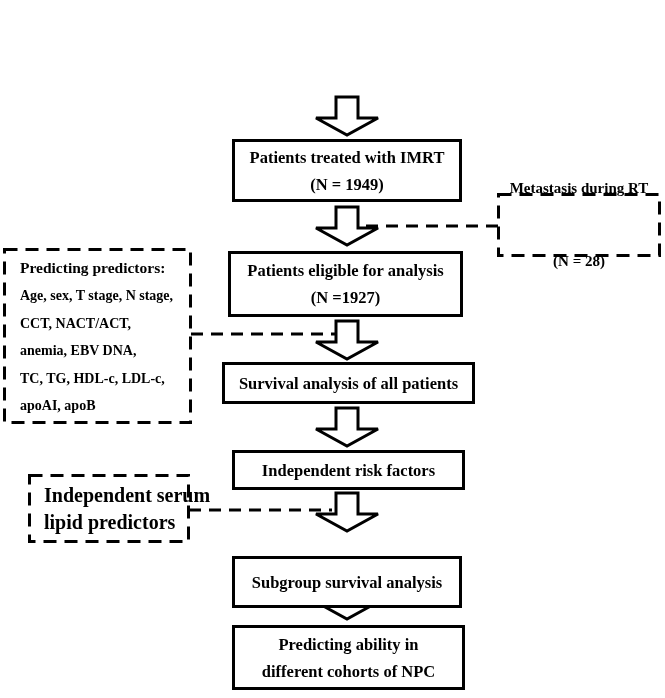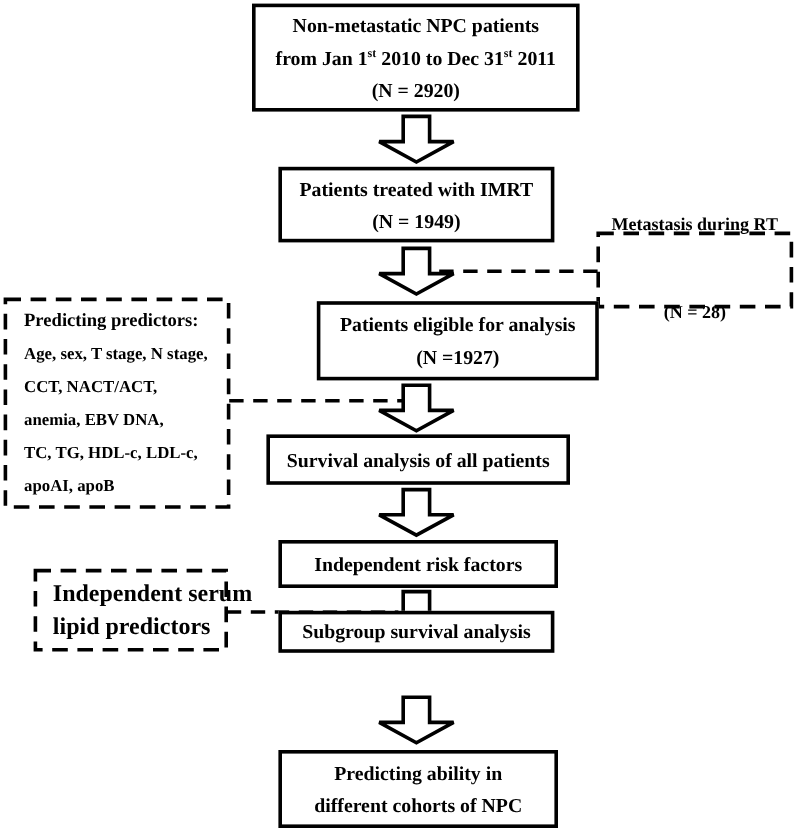--- a/index.html
+++ b/index.html
@@ -87,45 +87,40 @@
       <polygon points="24,2 46,2 46,23 66,23 35,40 4,23 24,23" fill="#ffffff" stroke="#000000" stroke-width="3"></polygon>
     </g>
     <g transform="translate(312,491)">
       <polygon points="24,2 46,2 46,23 66,23 35,40 4,23 24,23" fill="#ffffff" stroke="#000000" stroke-width="3"></polygon>
     </g>
     <g transform="translate(312,579)">
       <polygon points="24,2 46,2 46,23 66,23 35,40 4,23 24,23" fill="#ffffff" stroke="#000000" stroke-width="3"></polygon>
     </g>
   </svg>
 
-  <div class="sbox" style="left:210px; top:3px; width:273px; height:90px;">
-    <div class="bline">Non-metastatic NPC patients</div>
-    <div class="bline"><span>from Jan 1</span><sup class="ord">st</sup><span> 2010 to Dec 31</span><sup class="ord">st</sup><span> 2011</span></div>
-    <div class="bline">(N = 2920)</div>
-  </div>
 
   <div class="sbox" style="left:232px; top:139px; width:230px; height:63px;">
     <div class="bline">Patients treated with IMRT</div>
     <div class="bline">(N = 1949)</div>
   </div>
 
-  <div class="sbox" style="left:228px; top:251px; width:235px; height:66px;margin-left:36px;">
+  <div class="sbox" style="left:228px; top:251px; width:235px; height:66px;">
     <div class="bline">Patients eligible for analysis</div>
     <div class="bline">(N =1927)</div>
   </div>
 
   <div class="sbox" style="left:222px; top:362px; width:253px; height:42px;">
     <div class="bline">Survival analysis of all patients</div>
   </div>
 
   <div class="sbox" style="left:232px; top:450px; width:233px; height:40px;">
     <div class="bline">Independent risk factors</div>
   </div>
 
-  <div class="sbox" style="left:232px; top:509px; width:230px; height:35px;">
+  <div class="sbox" style="left:232px; top:556px; width:230px; height:52px;">
     <div class="bline">Subgroup survival analysis</div>
   </div>
 
   <div class="sbox" style="left:232px; top:625px; width:233px; height:65px;">
     <div class="bline">Predicting ability in</div>
     <div class="bline">different cohorts of NPC</div>
   </div>
 
   <div class="note note-center" style="left:498px; top:194px; width:162px; height:62px;">
     <div>Metastasis during RT</div>

